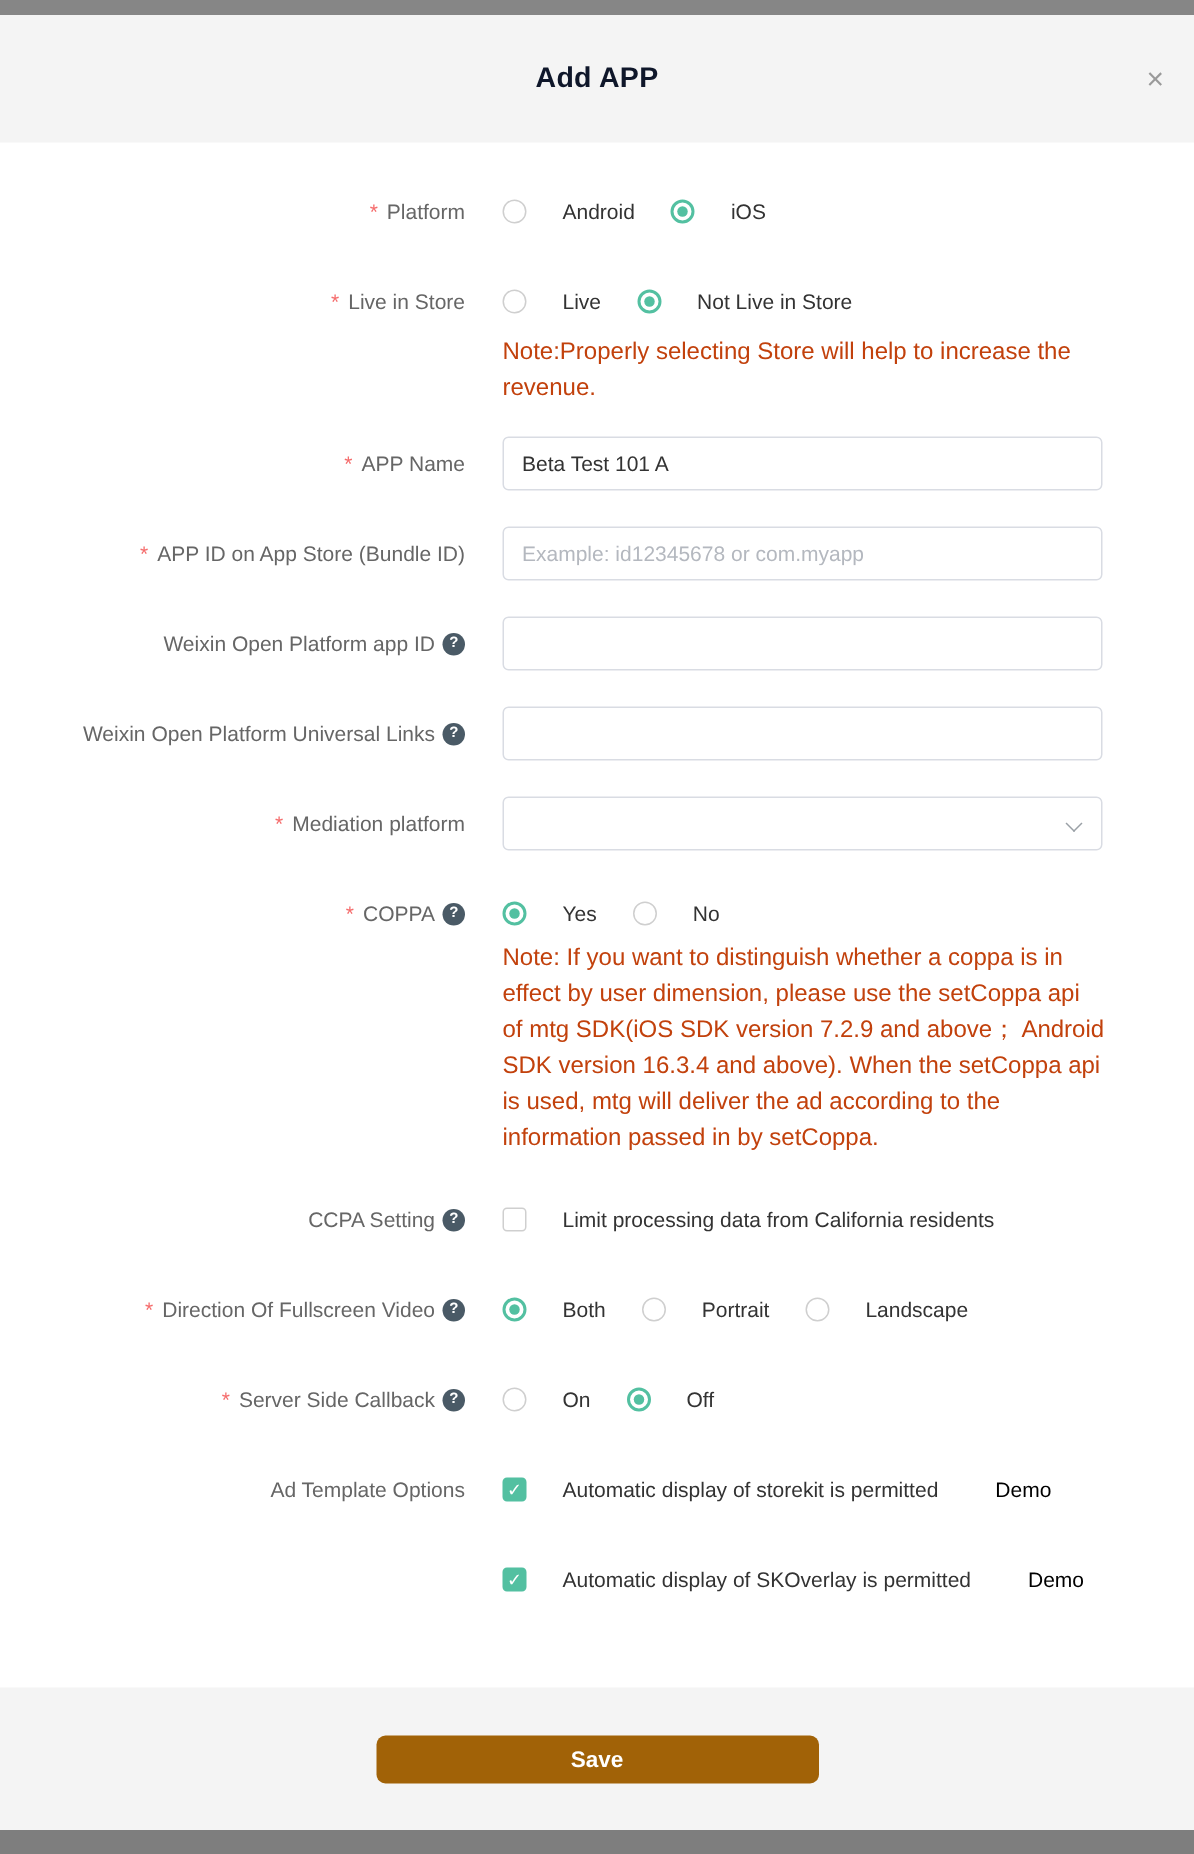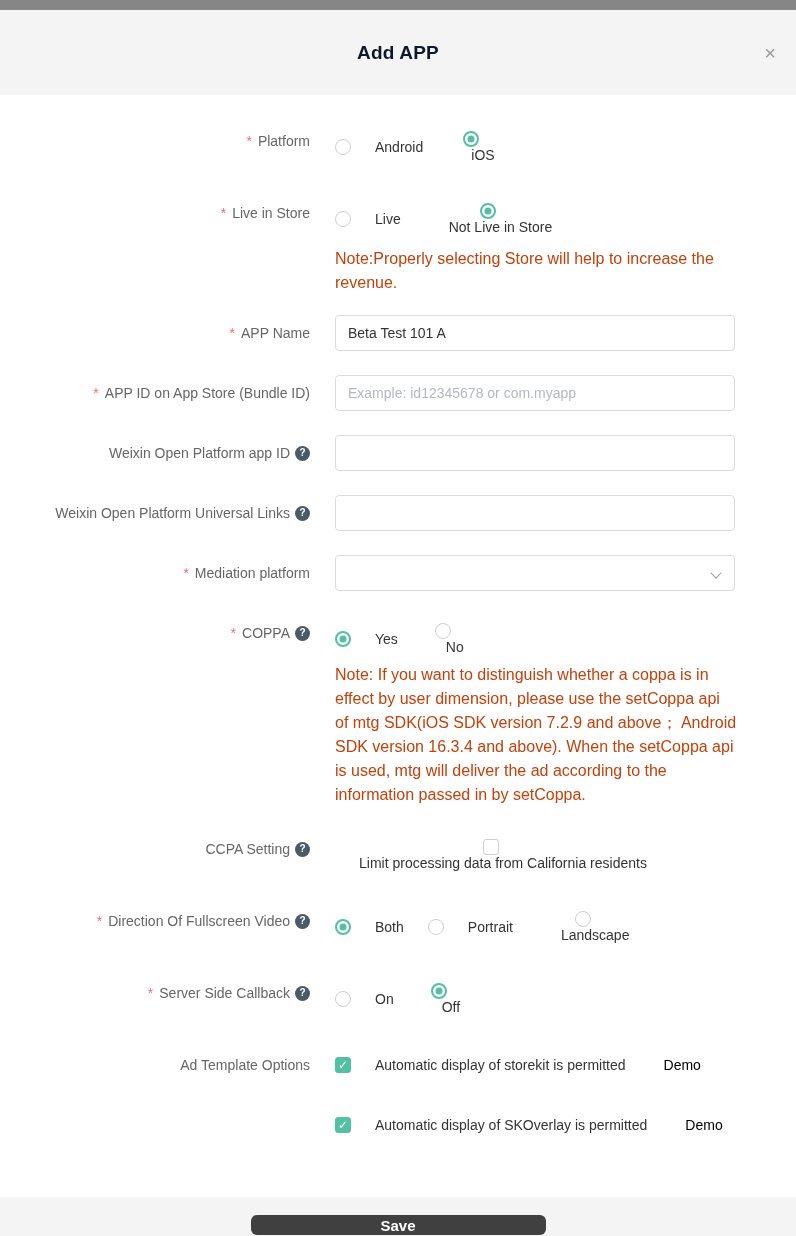--- a/index.html
+++ b/index.html
@@ -35,21 +35,21 @@
   .req { color:#f56c6c; margin-right:1px; }
   .help-icon {
     width:15px; height:15px; border-radius:50%; background:#4a5a66; color:#fff;
     font-size:10px; font-weight:bold; display:inline-flex; align-items:center;
     justify-content:center; flex:0 0 auto;
   }
   .control { margin-left:25px; }
 
   .opt-line { display:flex; align-items:center; min-height:20px; }
   .opt { display:flex; align-items:center; margin-right:24px; cursor:pointer; }
-  .opt:last-child { margin-right:0;flex-direction:column; }
+  .opt:last-child { margin-right:0; }
   .opt-label { color:#333; margin-left:24px; }
 
   .radio {
     width:16px; height:16px; border-radius:50%; border:1px solid #cfcfcf;
     background:#fff; position:relative; flex:0 0 auto;
   }
   .radio.checked { border:2px solid #53c0a1; }
   .radio.checked::after {
     content:""; position:absolute; width:7px; height:7px; border-radius:50%;
     background:#53c0a1; left:50%; top:50%; transform:translate(-50%,-50%);
@@ -88,21 +88,21 @@
 
   .mb40 { margin-bottom:40px; }
   .mb32 { margin-bottom:32px; }
   .mb24 { margin-bottom:24px; }
   .mb20 { margin-bottom:20px; }
 
   .modal-footer {
     height:95px; background:#f4f4f4; display:flex; justify-content:center;
   }
   .save-btn {
-    margin-top:18px; width:295px; height:20px; background:#404040; color:#fff;
+    margin-top:32px; width:295px; height:32px; background:#a16207; color:#fff;
     border:none; border-radius:6px; font-size:15px; font-weight:600; cursor:pointer;
     font-family:"Liberation Sans","DejaVu Sans",sans-serif;
   }
 </style>
 </head>
 <body>
 
 <div class="top-bar"></div>
 
 <div class="modal-header">

